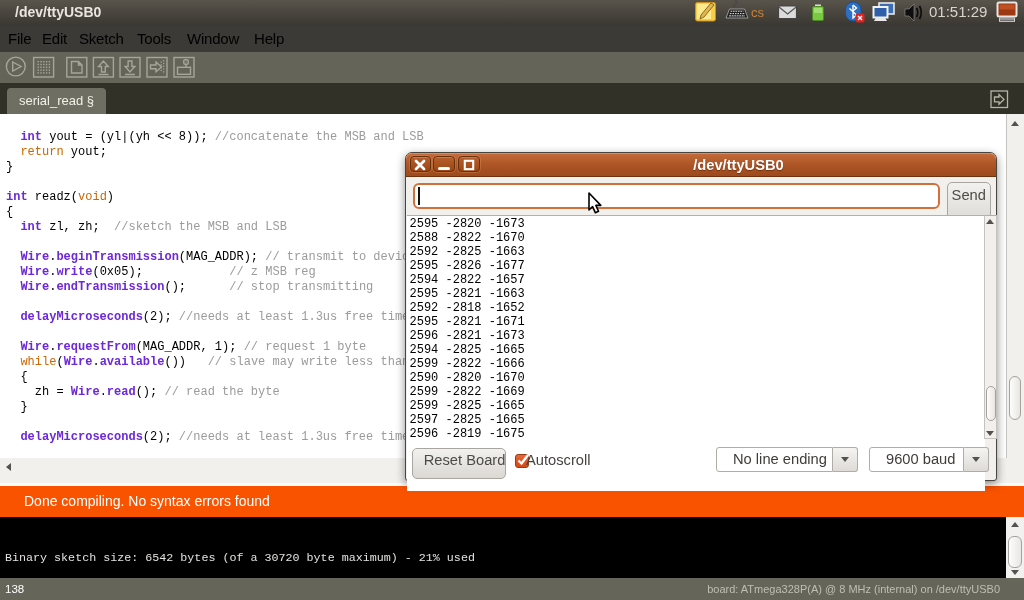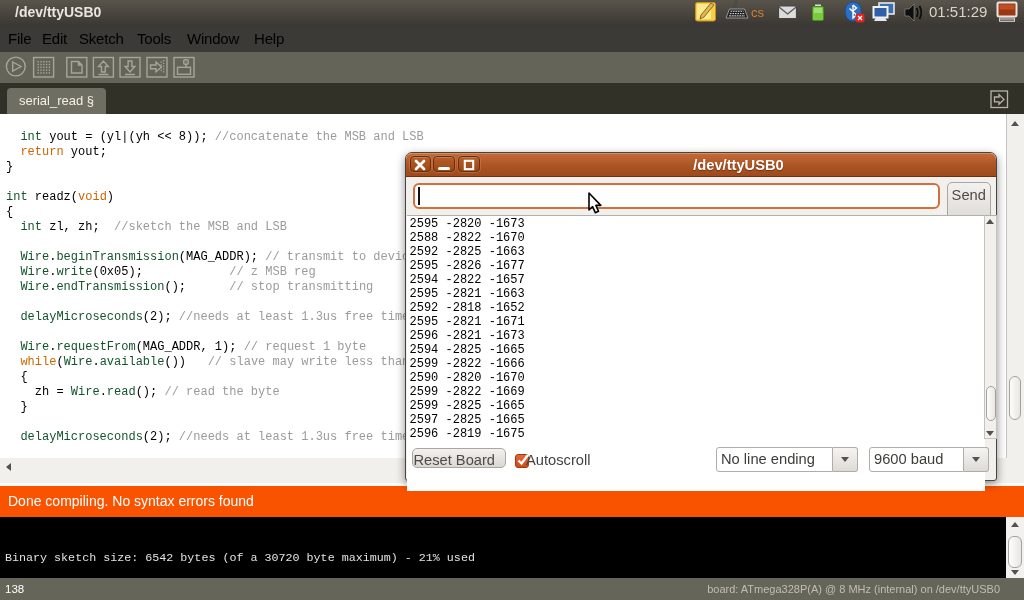--- a/index.html
+++ b/index.html
@@ -8,21 +8,21 @@
 #ptitle{left:15px;top:0;height:25px;line-height:25px;color:#e9e6df;font-size:14px;font-weight:bold}
 #clock{left:929px;top:0;height:24px;line-height:24px;color:#d9d4c9;font-size:15px}
 #menubar{left:0;top:25px;width:1024px;height:27px;background:#3c3a36}
 .mi{top:25px;height:27px;line-height:27px;color:#000000;font-size:15px;letter-spacing:-0.2px}
 #toolbar{left:0;top:52px;width:1024px;height:31px;background:#656459}
 #tabbar{left:0;top:83px;width:1024px;height:31px;background:#323127}
 #tab{left:7px;top:88px;width:99px;height:26px;background:#6f6e63;border-radius:4px 4px 0 0;
 color:#f2f0e8;font-size:13px;text-align:center;line-height:26px}
 #editor{left:0;top:114px;width:1006px;height:344px;background:#fff}
 #code{left:6px;top:130px;margin:0;font-family:"Liberation Mono",monospace;font-size:12px;line-height:15px;color:#000}
-.k{color:#cc6600}.b{color:#14532d;font-weight:normal}.c{color:#9b9b9b}
+.k{color:#cc6600}.b{color:#6d28d9;font-weight:bold}.c{color:#9b9b9b}
 #vscroll{left:1006px;top:114px;width:18px;height:357px;background:#f1f0ed;border-left:1px solid #c6c4bf}
 #hscroll{left:0;top:458px;width:1024px;height:25px;background:#f1f0ed}
 #gapline{left:0;top:483px;width:1024px;height:3px;background:#fafaf8}
 #obar{left:0;top:486px;width:1024px;height:31px;background:#f95300;color:#fff;font-size:14px;line-height:31px}
 #console{left:0;top:517px;width:1024px;height:61px;background:#000}
 #ctext{left:5px;top:551px;color:#e4e2de;font-family:"Liberation Mono",monospace;font-size:11.7px}
 #cscroll{left:1006px;top:517px;width:18px;height:61px;background:#f2f1ef}
 #sbar{left:0;top:578px;width:1024px;height:22px;background:#66655a}
 #snum{left:5px;top:578px;height:22px;line-height:22px;color:#fff;font-size:11.5px}
 #sboard{right:24px;top:578px;height:22px;line-height:22px;color:#c0beb2;font-size:11px}
@@ -42,27 +42,27 @@
 #send{left:541px;top:29px;width:43.5px;height:44px;border:1px solid #a9a6a0;border-radius:5px;
 background:linear-gradient(#f2f1ef,#dbd8d3);color:#4e4b47;font-size:14.7px;text-align:center;line-height:25px}
 #tarea{left:1px;top:62px;width:578px;height:276px;background:#fff;border-top:1px solid #b3b0ab}
 #nums{left:2.5px;top:0.5px;margin:0;font-family:"Liberation Mono",monospace;font-size:12px;line-height:14.05px;color:#000}
 #mscroll{left:578px;top:62px;width:13px;height:224px;background:#f1f0ed;border:1px solid #c6c3be;border-top:1px solid #b3b0ab}
 .pill{background:linear-gradient(90deg,#fdfdfc,#e8e6e2);border:1px solid #a5a29d;border-radius:6px}
 .tri{width:0;height:0;border-left:4px solid transparent;border-right:4px solid transparent}
 .tup{border-bottom:5px solid #55524d}
 .tdn{border-top:5px solid #55524d}
 #wbottom{left:0;top:286px;width:590px;height:42px}
-#reset{left:6.4px;top:8.6px;width:94px;height:20px;border:1px solid #a9a6a0;border-radius:5px;
-background:linear-gradient(#f2f1ef,#dbd8d3);color:#4e4b47;font-size:14.7px;text-align:left;line-height:23px}
+#reset{left:6.4px;top:8.6px;width:94px;height:31px;border:1px solid #a9a6a0;border-radius:5px;
+background:linear-gradient(#f2f1ef,#dbd8d3);color:#4e4b47;font-size:14.7px;text-align:right;line-height:23px}
 #cbx{left:108.5px;top:15px;width:14px;height:14px;border-radius:3px;border:1px solid #9e3a10;
 background:linear-gradient(#e4673a,#d44a16)}
 #autos{left:120px;top:0;height:42px;line-height:42px;color:#454340;font-size:14.7px}
 .combo{top:8px;height:24.5px;background:#fff;border:1px solid #b0ada7;border-radius:3px 0 0 3px;
-font-size:14.7px;color:#3f3d3a;line-height:23px;padding-left:4px;white-space:nowrap;overflow:hidden}
+font-size:14.7px;color:#3f3d3a;line-height:23px;padding-left:16px;white-space:nowrap;overflow:hidden}
 .cbtn{top:8px;width:24.7px;height:24.5px;border:1px solid #b0ada7;border-left:none;border-radius:0 3px 3px 0;
 background:linear-gradient(#f5f4f2,#dedbd6)}
 </style></head>
 <body>
 <div class="abs" id="panel"></div>
 <div class="abs" id="ptitle">/dev/ttyUSB0</div>
 <div class="abs" id="clock">01:51:29</div>
 <svg class="abs" style="left:690px;top:0" width="330" height="25" viewBox="0 0 330 25">
 
   <rect x="5.5" y="2.5" width="20" height="18.5" rx="2" fill="#f7ce4a" stroke="#c9921c"></rect>
@@ -216,21 +216,21 @@
   }
 
   <span class="b">delayMicroseconds</span>(2); <span class="c">//needs at least 1.3us free time</span></pre>
 <div class="abs" id="vscroll"></div>
 <div class="abs tri tup" style="left:1011px;top:121px"></div>
 <div class="abs pill" style="left:1009px;top:376px;width:12px;height:44px"></div>
 <div class="abs tri tdn" style="left:1011px;top:462px"></div>
 <div class="abs" id="hscroll"></div>
 <div class="abs" style="left:6px;top:463px;width:0;height:0;border-top:4px solid transparent;border-bottom:4px solid transparent;border-right:5px solid #55524d"></div>
 <div class="abs" id="gapline"></div>
-<div class="abs" id="obar"><span style="margin-left:8px">Done compiling. No syntax errors found</span></div>
+<div class="abs" id="obar"><span style="margin-left:24px">Done compiling. No syntax errors found</span></div>
 <div class="abs" id="console"></div>
 <div class="abs" id="ctext">Binary sketch size: 6542 bytes (of a 30720 byte maximum) - 21% used</div>
 <div class="abs" id="cscroll"></div>
 <div class="abs tri tup" style="left:1011px;top:522px"></div>
 <div class="abs pill" style="left:1008px;top:536px;width:14px;height:32px"></div>
 <div class="abs tri tdn" style="left:1011px;top:570px"></div>
 <div class="abs" id="sbar"></div>
 <div class="abs" id="snum">138</div>
 <div class="abs" id="sboard">board: ATmega328P(A) @ 8 MHz (internal) on /dev/ttyUSB0</div>
 

